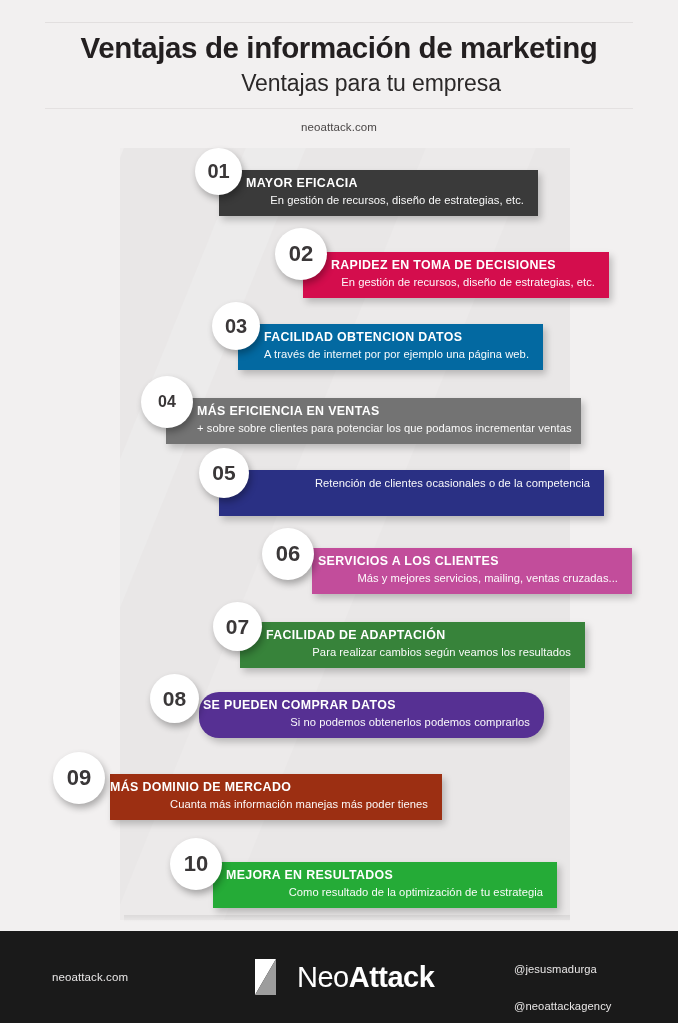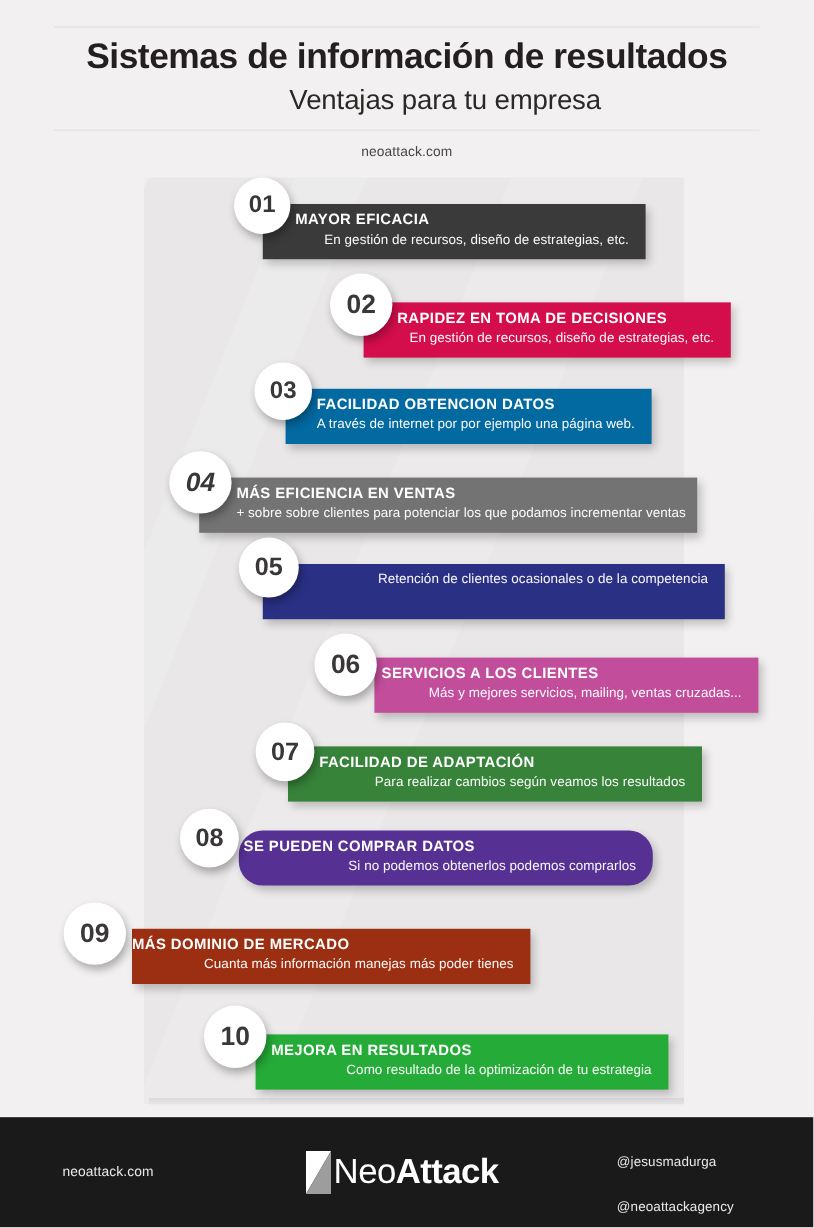--- a/index.html
+++ b/index.html
@@ -128,21 +128,21 @@
     width:678px; height:92px;
     background:#1a1a1a;
   }
   .foot-site {
     position:absolute; left:52px; top:40px;
     font-size:11.5px; color:#e9e7e7;
     letter-spacing:0.1px;
   }
   .logo-wrap {
     position:absolute; left:255px; top:28px;
-    display:flex; align-items:center; gap:2px;
+    display:flex; align-items:center; gap:21px;
   }
   .logo-mark {
     width:21px; height:36px; position:relative; overflow:hidden;
   }
   .logo-mark .tri-a {
     position:absolute; inset:0;
     background:#ffffff;
     clip-path:polygon(0 0, 100% 0, 0 100%);
   }
   .logo-mark .tri-b {
@@ -162,21 +162,21 @@
   .handle-1 { top:32px; }
   .handle-2 { top:69px; }
 </style>
 </head>
 <body>
 
 <div id="page">
 
   <div class="header">
     <div class="hdr-rule-top"></div>
-    <div class="title">Sistemas de información de resultados</div>
+    <div class="title">Ventajas de información de marketing</div>
     <div class="subtitle">Ventajas para tu empresa</div>
     <div class="hdr-rule-bottom"></div>
     <div class="site-top">neoattack.com</div>
   </div>
 
   <div class="panel">
     <div class="slash s1"></div>
     <div class="slash s2"></div>
     <div class="slash s3"></div>
   </div>
@@ -202,21 +202,21 @@
           <div class="bar-title">FACILIDAD OBTENCION DATOS</div>
           <div class="bar-desc">A través de internet por por ejemplo una página web.</div>
         </div>
         <div class="badge" style="left: 212px; top: 302px; width: 48px; height: 48px; font-size: 20px;">03</div>
       </div>
       <div class="row">
         <div class="bar" style="left: 166px; top: 398px; width: 415px; background: #737373; padding-left: 31px;">
           <div class="bar-title">MÁS EFICIENCIA EN VENTAS</div>
           <div class="bar-desc">+ sobre sobre clientes para potenciar los que podamos incrementar ventas</div>
         </div>
-        <div class="badge" style="left: 141px; top: 376px; width: 52px; height: 52px; font-size: 22px; font-style: italic;">04</div>
+        <div class="badge" style="left: 141px; top: 376px; width: 52px; height: 52px; font-size: 16px;">04</div>
       </div>
       <div class="row">
         <div class="bar" style="left: 219px; top: 470px; width: 385px; background: rgb(42, 48, 132); padding-left: 34px;">
           <div class="bar-desc">Retención de clientes ocasionales o de la competencia</div>
         </div>
         <div class="badge" style="left: 199px; top: 448px; width: 50px; height: 50px; font-size: 21px;">05</div>
       </div>
       <div class="row">
         <div class="bar" style="left: 312px; top: 548px; width: 320px; background: rgb(194, 77, 155); padding-left: 6px;">
           <div class="bar-title">SERVICIOS A LOS CLIENTES</div>

